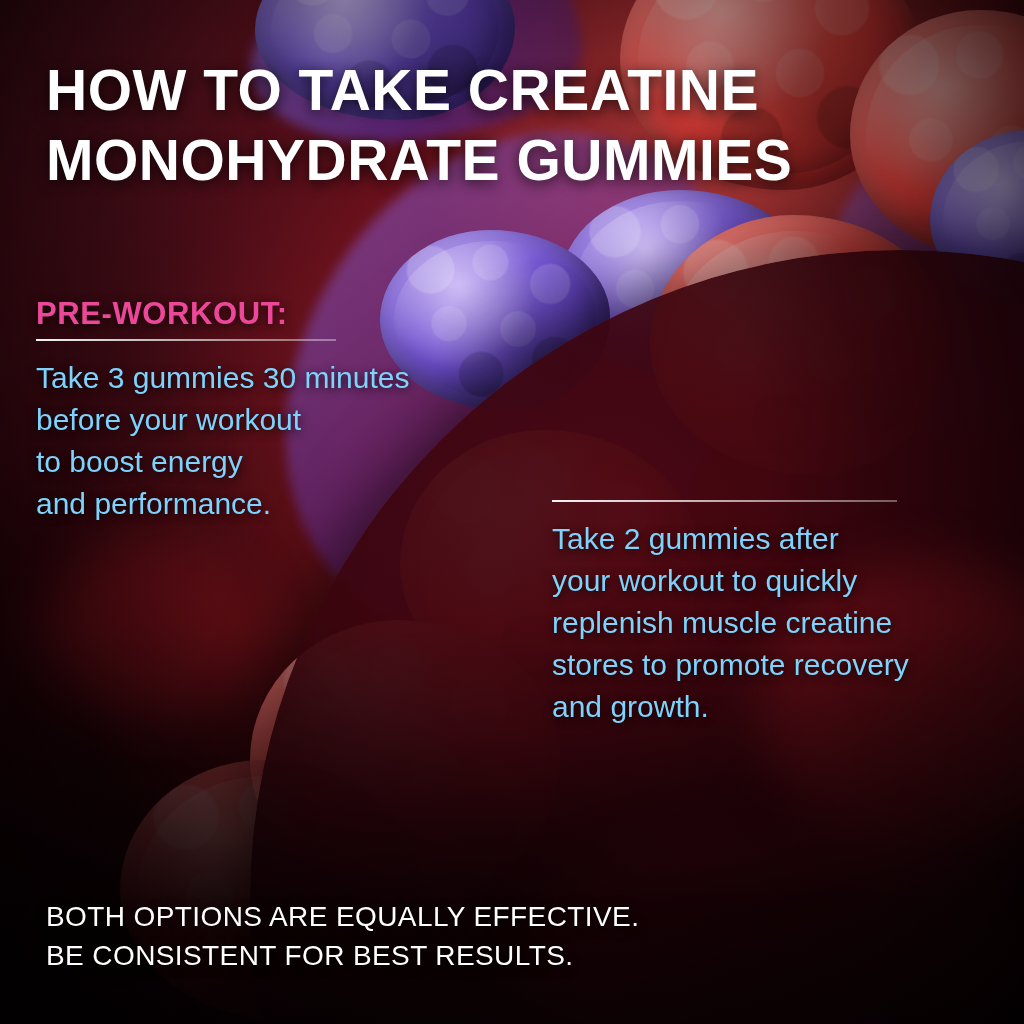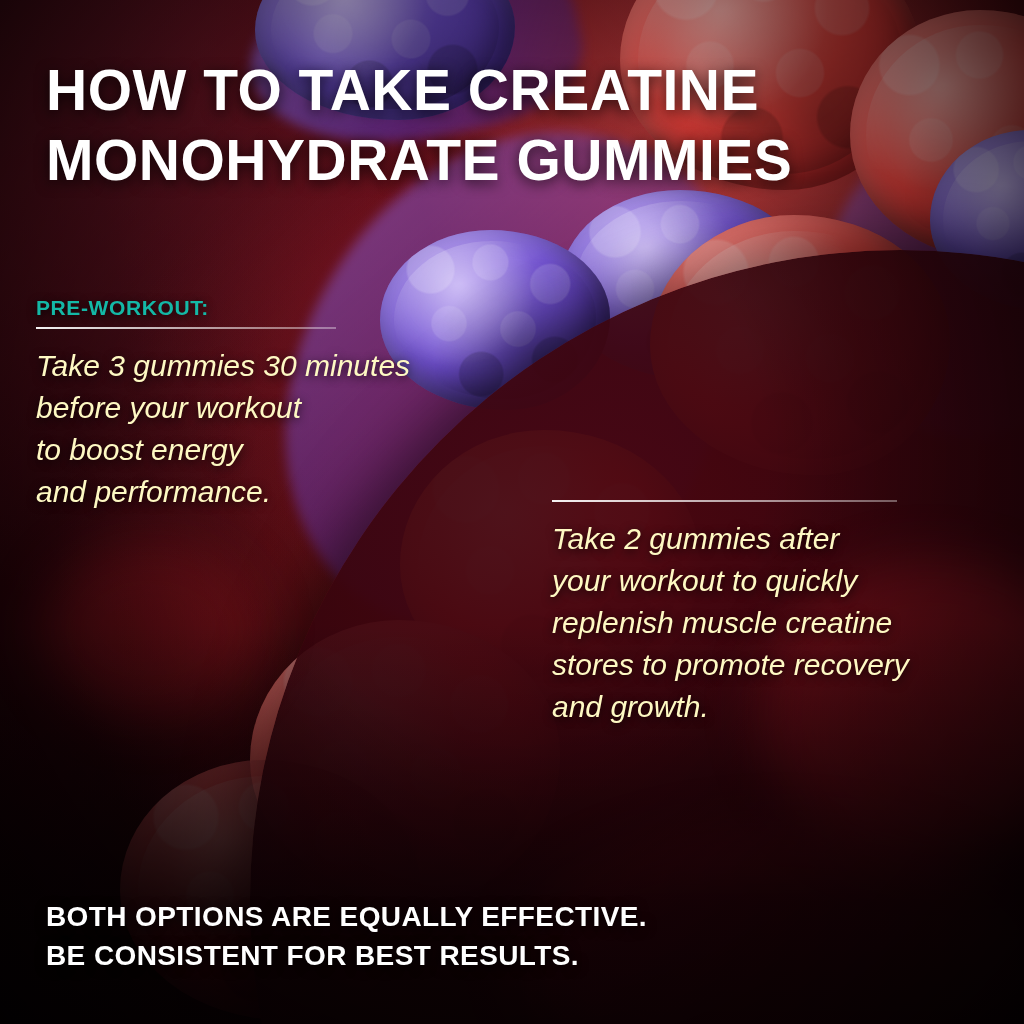--- a/index.html
+++ b/index.html
@@ -117,55 +117,54 @@
     line-height: 1.22;
     font-weight: bold;
     letter-spacing: 0.5px;
     text-shadow: 0 3px 14px rgba(0,0,0,0.75);
     margin-top: 8px;
   }
 
   .block { position: absolute; }
 
   .block-title {
-    color: #14b8a6;
-    font-size: 21px;
+    color: #ec4899;
+    font-size: 31px;
     font-weight: bold;
     letter-spacing: 0.6px;
     padding-bottom: 7px;
     text-shadow: 0 2px 10px rgba(0,0,0,0.8);
   }
   .rule {
     height: 2px;
     background: linear-gradient(90deg, rgba(255,255,255,0.95), rgba(255,255,255,0.35));
     margin-bottom: 16px;
   }
   .block-body {
-    color: #fef9c3;
+    color: #7dd3fc;
     font-size: 30px;
     line-height: 1.40;
     text-shadow: 0 2px 10px rgba(0,0,0,0.8);
     white-space: pre-line;
-    font-style: italic;
   }
 
   #pre-workout-block { left: 36px; top: 296px; width: 500px; }
   #pre-workout-block .rule { width: 300px; }
 
   #post-workout-block { left: 552px; top: 500px; width: 460px; }
   #post-workout-block .rule { width: 345px; }
 
   .footer {
     position: absolute;
     left: 46px;
     bottom: 48px;
     width: 940px;
     color: #ffffff;
     font-size: 28px;
-    font-weight: bold;
+    font-weight: normal;
     line-height: 1.42;
     letter-spacing: 0.4px;
     text-shadow: 0 2px 12px rgba(0,0,0,0.85);
     white-space: pre-line;
   }
 </style>
 </head>
 <body>
 
 <div class="poster">

